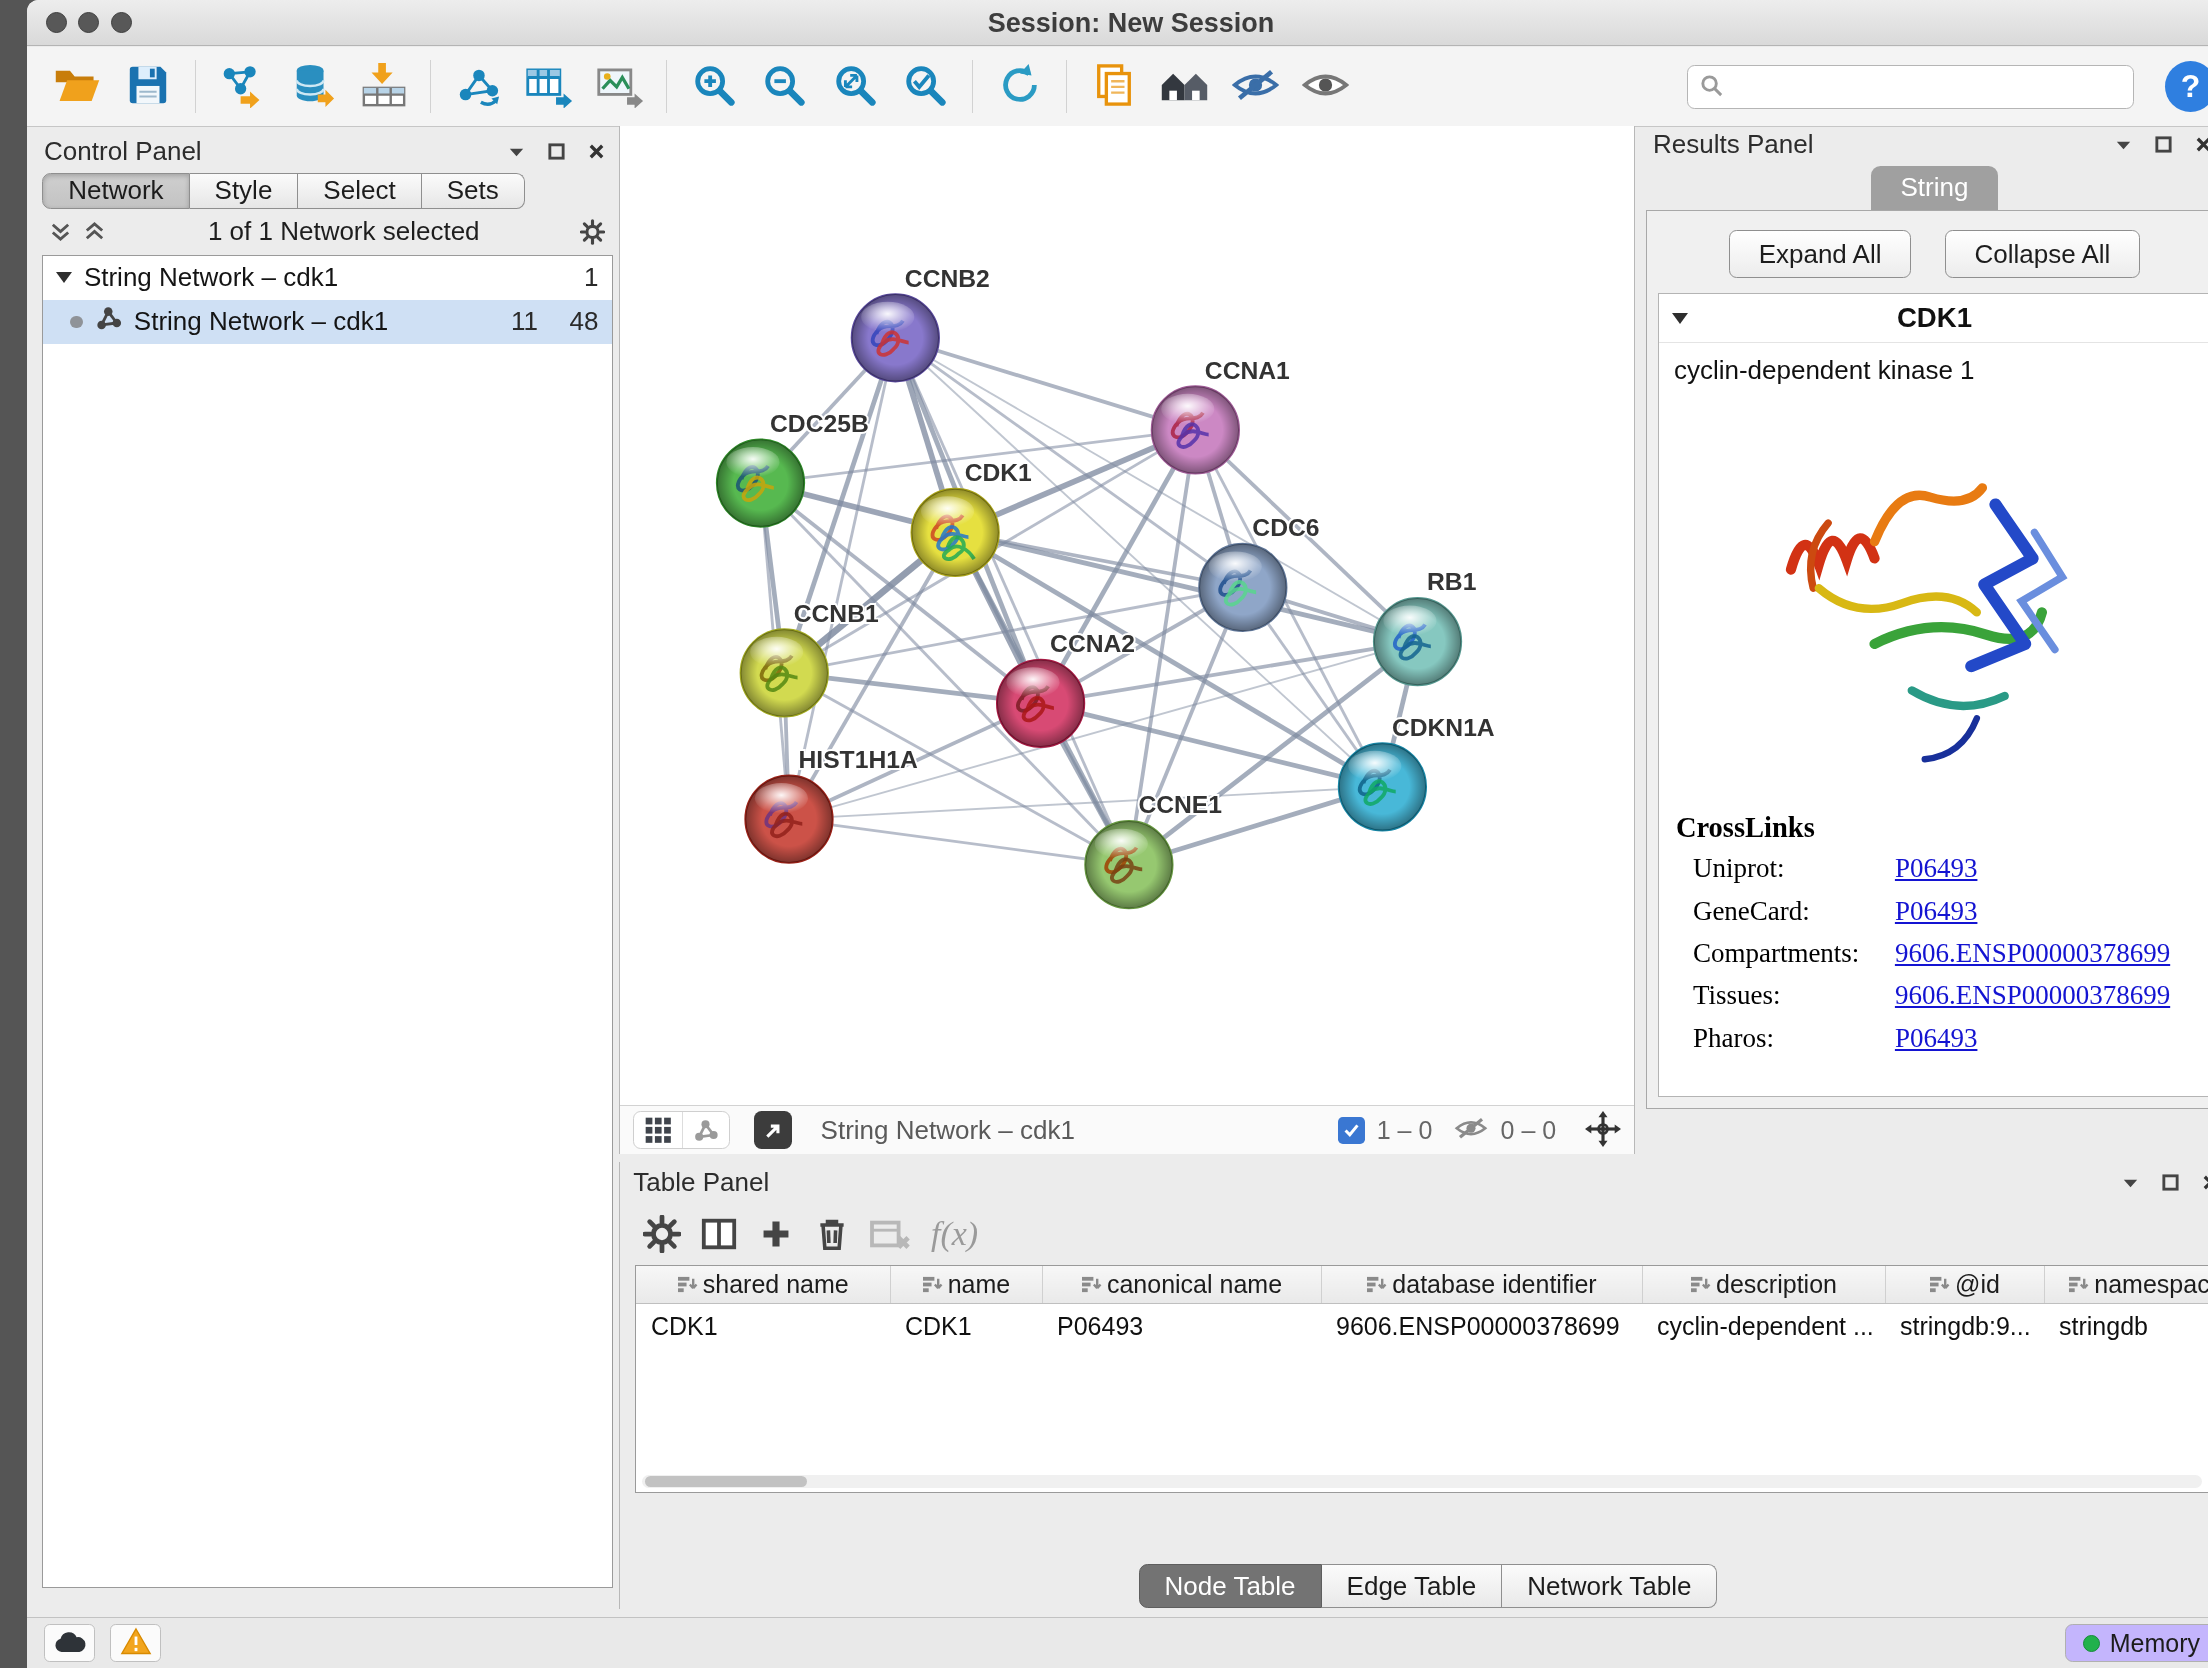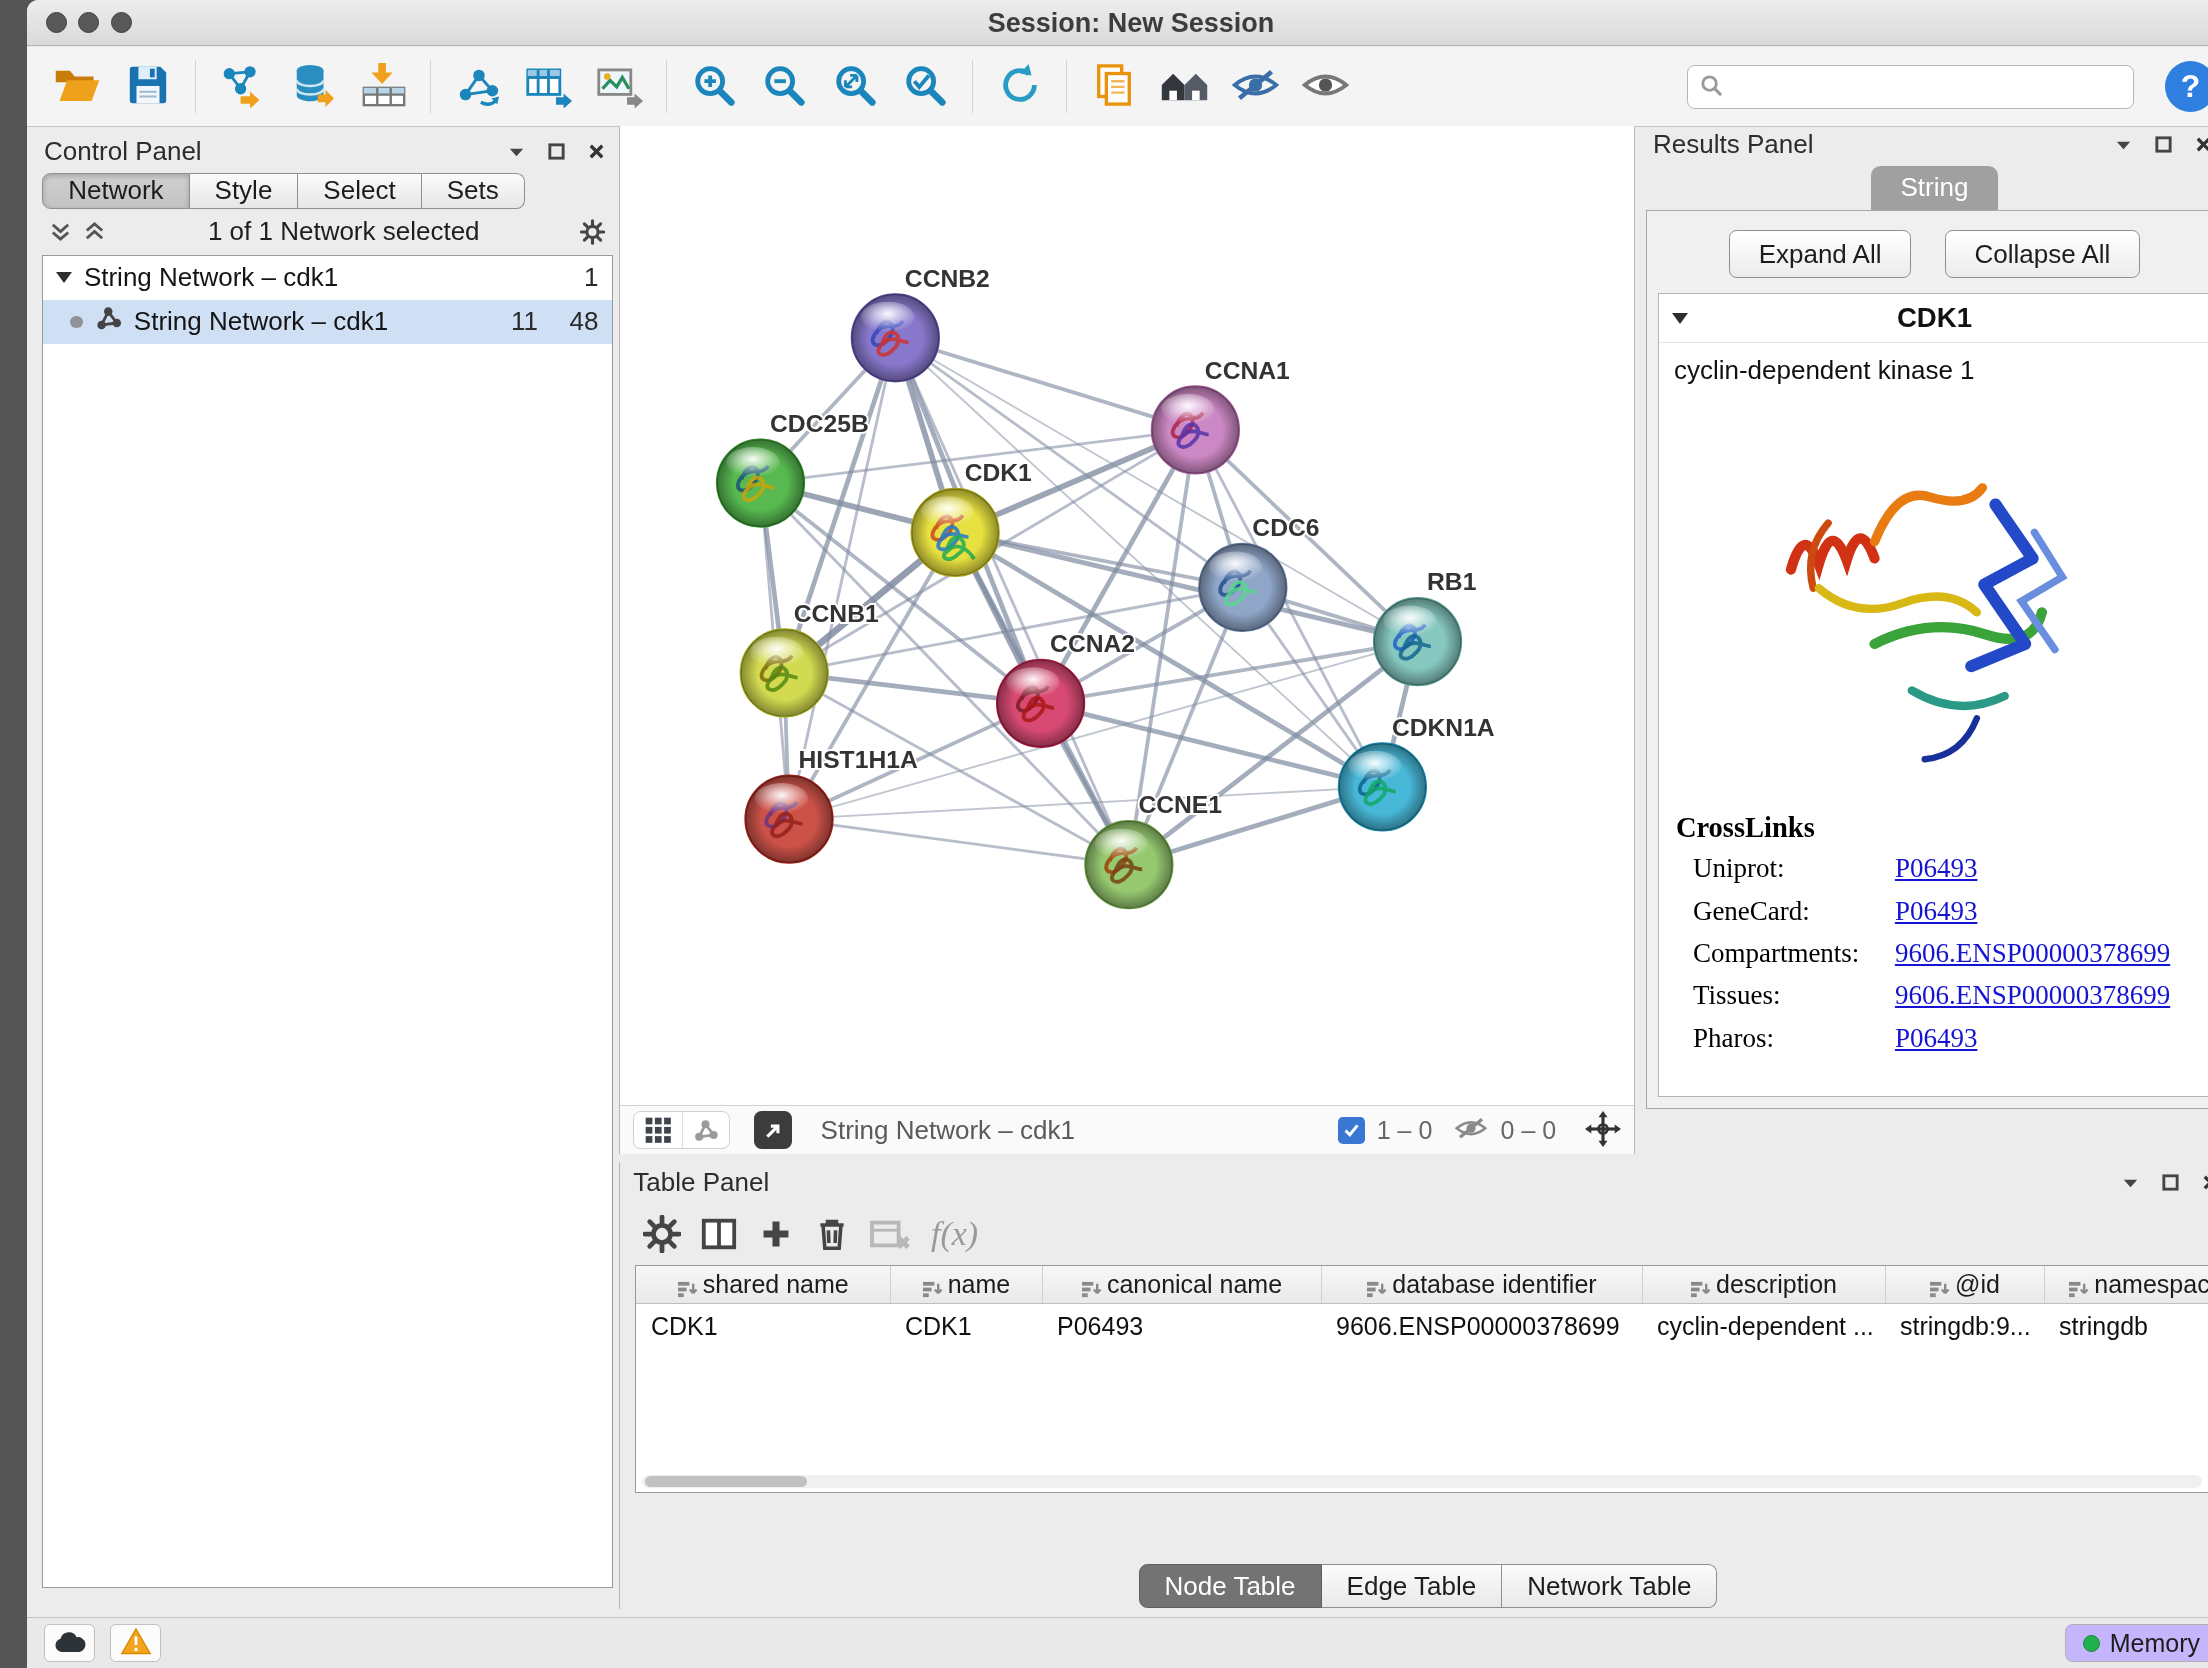--- a/index.html
+++ b/index.html
@@ -92,21 +92,21 @@
   
   .table-panel{position:absolute;left:592px;top:1162px;width:1617px;height:447px;
                border-left:1px solid #b8b8b8;background:#ececec;}
   .tp-toolbar{display:flex;align-items:center;gap:18px;height:61px;padding:0 23px;margin-top:5.7px;}
   .fx{font-family:"Liberation Serif",serif;font-style:italic;font-size:34px;color:#9a9a9a;}
   .tbl-wrap{position:relative;margin-left:15px;width:1581px;height:228px;background:#fff;
             border:1px solid #9a9a9a;overflow:hidden;}
   table{border-collapse:collapse;table-layout:fixed;width:1598px;}
   th{height:38px;background:linear-gradient(#f7f7f7,#e9e9e9);border-right:1px solid #d0d0d0;
      border-bottom:1px solid #bfbfbf;font-size:25px;font-weight:400;color:#1c1c1c;}
-  .thwrap{display:flex;align-items:flex-end;justify-content:center;gap:5px;padding:0 5.7px;overflow:hidden;white-space:nowrap;}
+  .thwrap{display:flex;align-items:center;justify-content:center;gap:5px;padding:0 5.7px;overflow:hidden;white-space:nowrap;}
   td{font-size:25px;color:#101010;padding:7.6px 15px;vertical-align:top;white-space:nowrap;overflow:hidden;}
   .hscroll{position:absolute;left:5.7px;bottom:3.8px;width:1560px;height:13.3px;background:#f0f0f0;border-radius:6.7px;}
   .hthumb{position:absolute;left:3.8px;top:1px;width:162px;height:11.4px;background:#c2c2c2;border-radius:5.7px;}
   .table-tabs{position:absolute;left:0;right:0;top:402px;display:flex;justify-content:center;}
   .tt{padding:6.7px 25px;font-size:26px;color:#1c1c1c;background:linear-gradient(#fbfbfb,#e9e9e9);
       border:1px solid #8f8f8f;border-left:none;height:44px;display:flex;align-items:center;}
   .tt:first-child{border-left:1px solid #8f8f8f;border-radius:8.6px 0 0 8.6px;}
   .tt:last-child{border-radius:0 8.6px 8.6px 0;}
   .tt.sel{background:#737373;color:#fff;border-color:#5e5e5e;}
 

